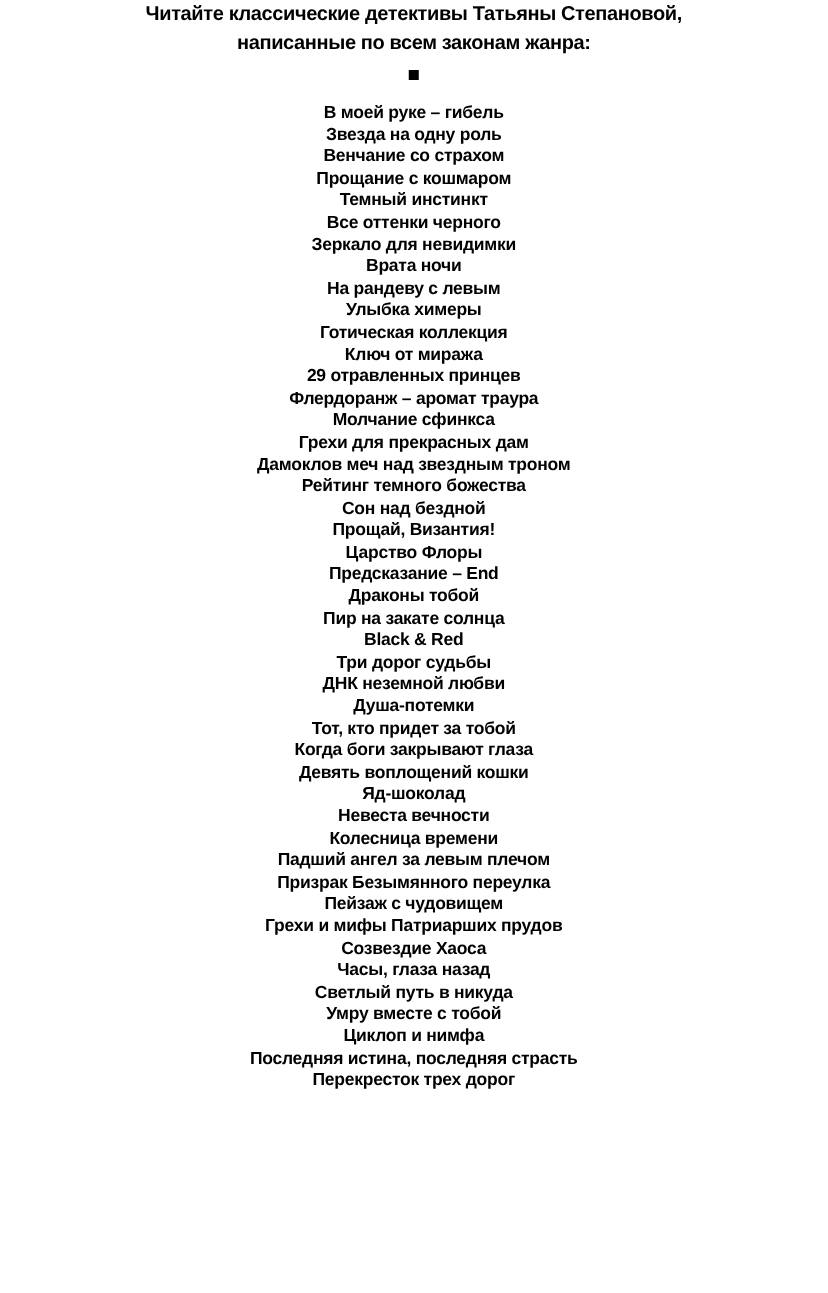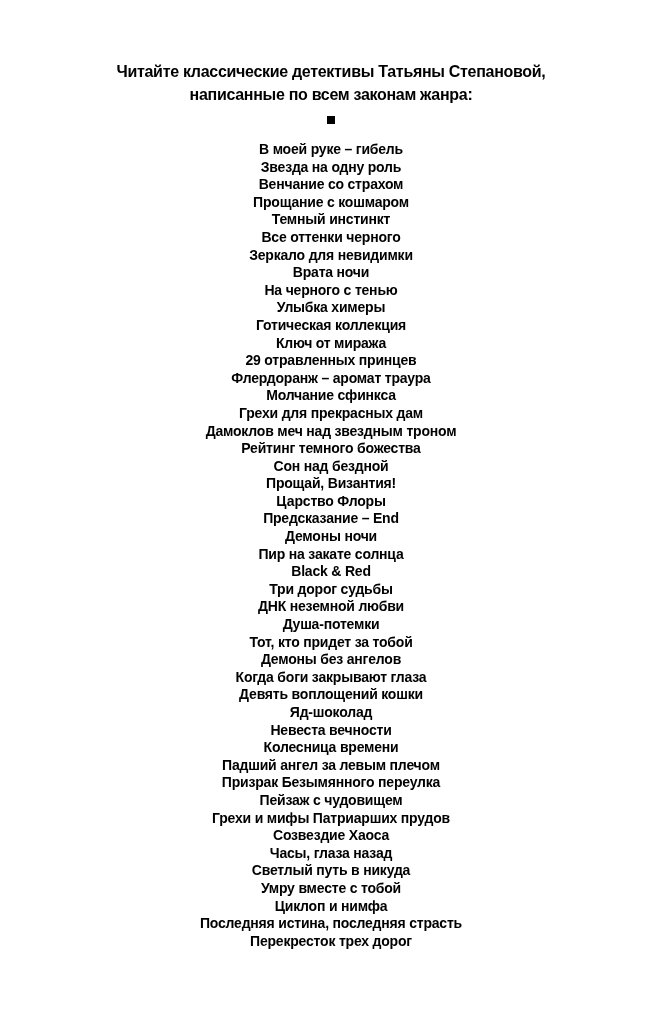--- a/index.html
+++ b/index.html
@@ -17,21 +17,20 @@
     position: relative;
     width: 662px;
     height: 1034px;
     background: var(--bg-color);
     color: var(--text-color);
     font-family: "Liberation Sans", "DejaVu Sans", sans-serif;
     font-weight: 700;
     text-align: center;
   }
   .header {
-    padding-top: 60px;
     font-size: 16px;
     line-height: 23px;
     letter-spacing: -0.3px;
   }
   .bullet {
     width: 8px;
     height: 8px;
     background: var(--text-color);
     margin: 10px auto 0 auto;
   }
@@ -57,42 +56,41 @@
   <div class="bullet"></div>
   <div class="titles" id="titles">
       <div class="title-line">В моей руке – гибель</div>
       <div class="title-line">Звезда на одну роль</div>
       <div class="title-line">Венчание со страхом</div>
       <div class="title-line">Прощание с кошмаром</div>
       <div class="title-line">Темный инстинкт</div>
       <div class="title-line">Все оттенки черного</div>
       <div class="title-line">Зеркало для невидимки</div>
       <div class="title-line">Врата ночи</div>
-      <div class="title-line">На черного с тенью</div>
+      <div class="title-line">На рандеву с левым</div>
       <div class="title-line">Улыбка химеры</div>
       <div class="title-line">Готическая коллекция</div>
       <div class="title-line">Ключ от миража</div>
       <div class="title-line">29 отравленных принцев</div>
       <div class="title-line">Флердоранж – аромат траура</div>
       <div class="title-line">Молчание сфинкса</div>
       <div class="title-line">Грехи для прекрасных дам</div>
       <div class="title-line">Дамоклов меч над звездным троном</div>
       <div class="title-line">Рейтинг темного божества</div>
       <div class="title-line">Сон над бездной</div>
       <div class="title-line">Прощай, Византия!</div>
       <div class="title-line">Царство Флоры</div>
       <div class="title-line">Предсказание – End</div>
-      <div class="title-line">Демоны ночи</div>
+      <div class="title-line">Драконы тобой</div>
       <div class="title-line">Пир на закате солнца</div>
       <div class="title-line">Black &amp; Red</div>
       <div class="title-line">Три дорог судьбы</div>
       <div class="title-line">ДНК неземной любви</div>
       <div class="title-line">Душа-потемки</div>
       <div class="title-line">Тот, кто придет за тобой</div>
-      <div class="title-line">Демоны без ангелов</div>
       <div class="title-line">Когда боги закрывают глаза</div>
       <div class="title-line">Девять воплощений кошки</div>
       <div class="title-line">Яд-шоколад</div>
       <div class="title-line">Невеста вечности</div>
       <div class="title-line">Колесница времени</div>
       <div class="title-line">Падший ангел за левым плечом</div>
       <div class="title-line">Призрак Безымянного переулка</div>
       <div class="title-line">Пейзаж с чудовищем</div>
       <div class="title-line">Грехи и мифы Патриарших прудов</div>
       <div class="title-line">Созвездие Хаоса</div>

